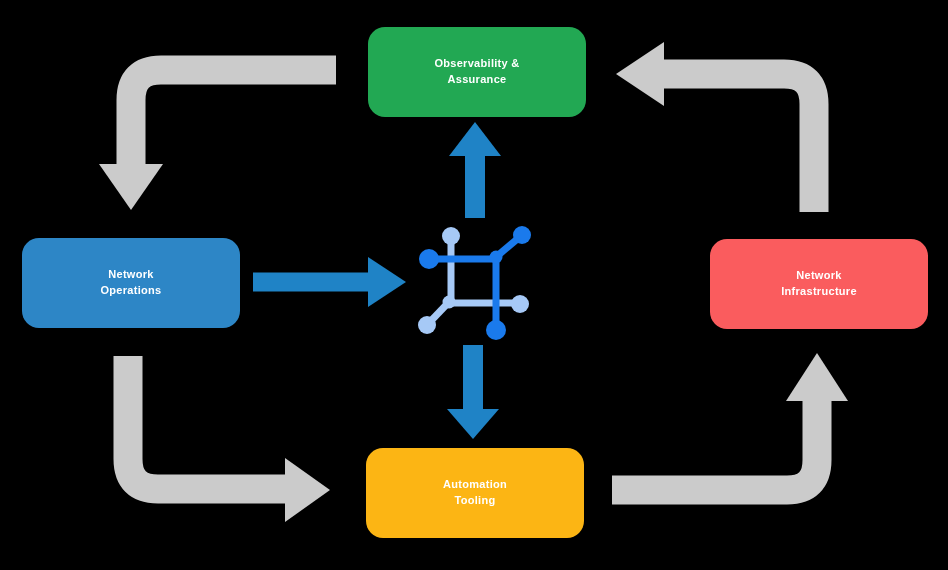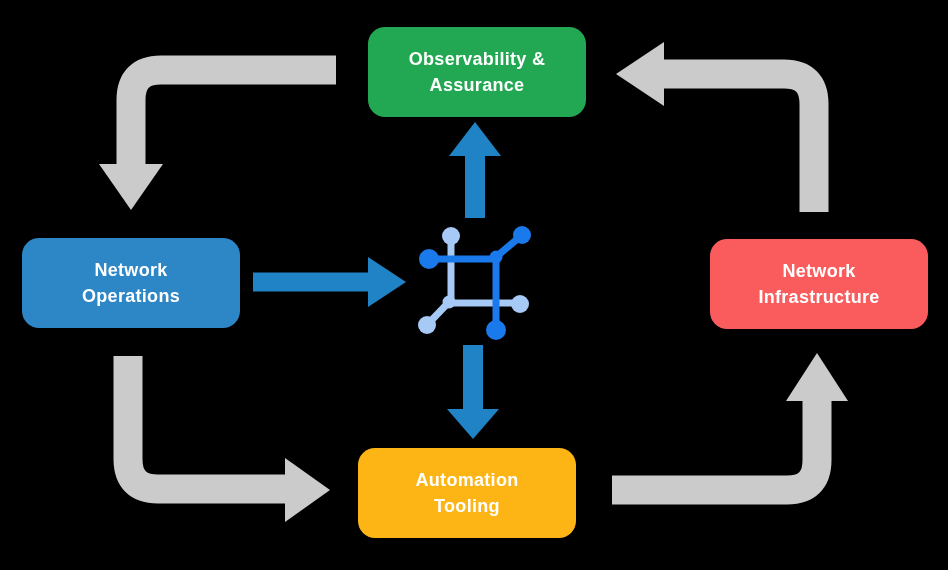--- a/index.html
+++ b/index.html
@@ -12,28 +12,28 @@
     background: #000;
   }
   .layer { position: absolute; left: 0; top: 0; }
   .node {
     position: absolute;
     width: 218px; height: 90px;
     border-radius: 17px;
     display: flex; align-items: center; justify-content: center;
     text-align: center;
     color: #fff;
-    font-size: 18px; font-weight: 700; letter-spacing: 0.3px;
+    font-size: 11px; font-weight: 700; letter-spacing: 0.3px;
     line-height: 1.45;
     white-space: pre-line;
   }
   .node-observability { left: 368px; top: 27px; }
   .node-operations    { left: 22px;  top: 238px; }
   .node-infrastructure{ left: 710px; top: 239px; }
-  .node-automation    { left: 358px; top: 448px; }
+  .node-automation    { left: 366px; top: 448px; }
   .center-icon { position: absolute; left: 408px; top: 220px; }
 </style>
 </head>
 <body>
 
 <div class="stage" style="background: rgb(0, 0, 0);">
 
   <svg class="layer" width="948" height="570" viewBox="0 0 948 570">
 
     <g>

